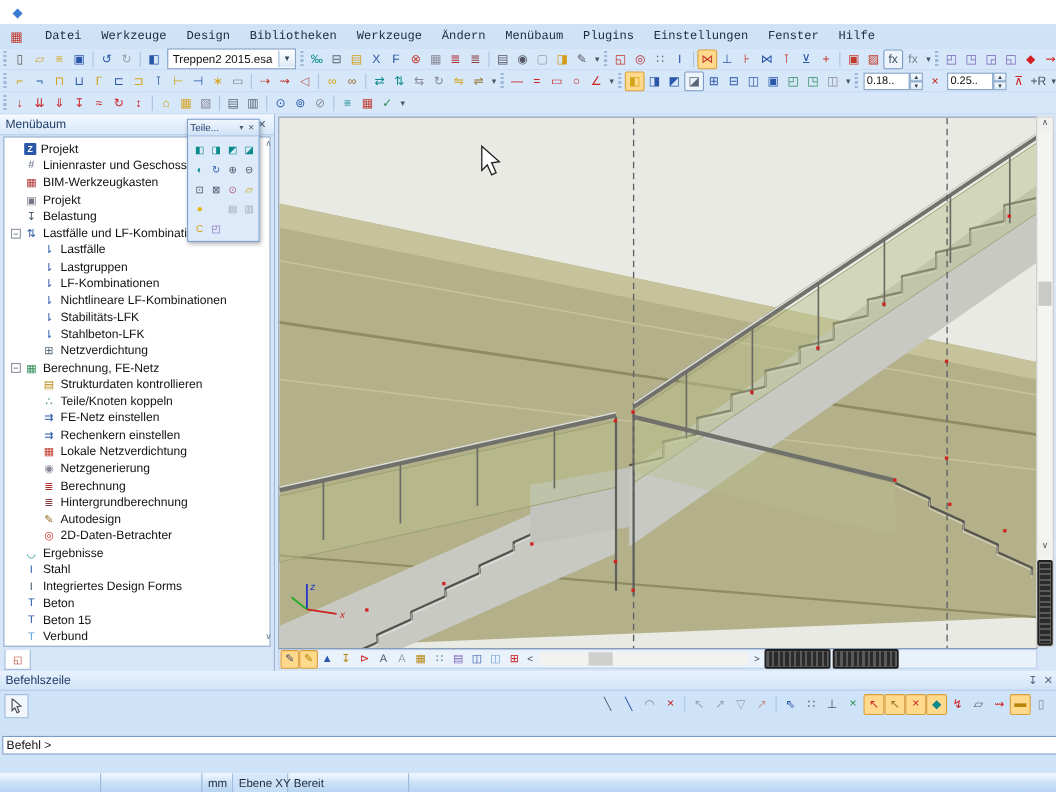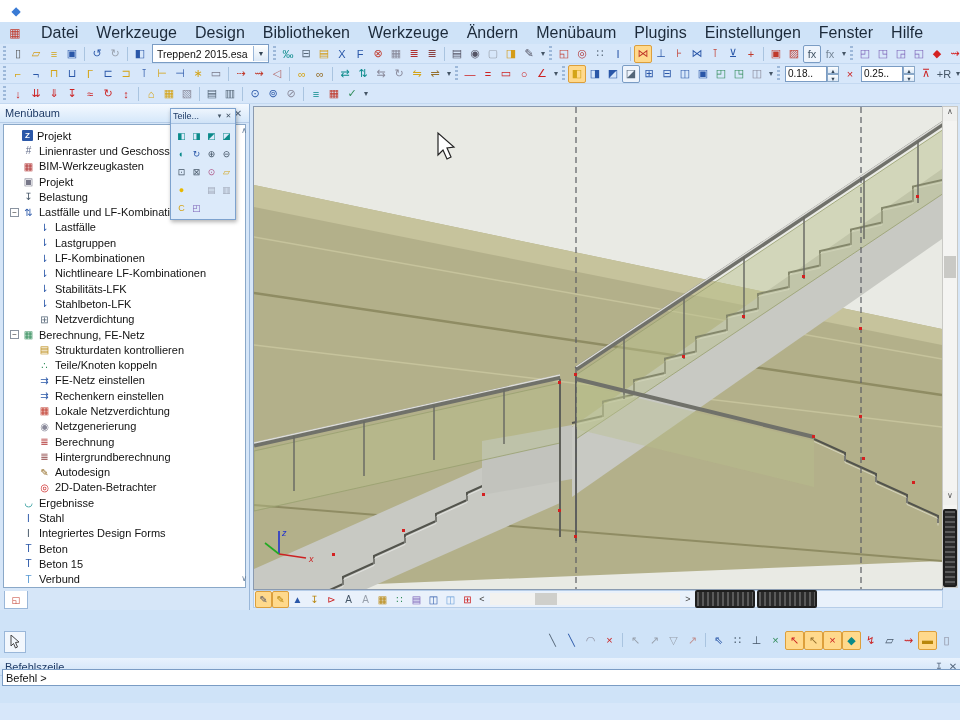--- a/index.html
+++ b/index.html
@@ -7,21 +7,21 @@
        -webkit-font-smoothing:antialiased;background:#d7e7fa;}
   
   .titlebar{position:absolute;left:0;top:0;width:960px;height:22px;background:#ffffff;display:flex;align-items:center;
             border-bottom:1px solid #e4e4e4;}
   .app-icon{width:16px;height:14px;margin:0 6px 0 8px;color:#3a7bd5;font-size:12px;line-height:14px;text-align:center;}
   .wtitle{font-size:12px;color:#151515;}
   
   .menubar{position:absolute;left:0;top:22px;width:960px;height:22px;background:#cfe3f8;display:flex;align-items:center;
            border-bottom:1px solid #bcd4ee;}
   .doc-menu-icon{width:18px;height:16px;margin:0 8px 0 6px;color:#c0392b;font-size:12px;text-align:center;line-height:16px;}
-  .mitem{font-size:16px;color:#1c2a3a;padding:2px 9px;white-space:nowrap;}
+  .mitem{font-size:11px;color:#1c2a3a;padding:2px 9px;white-space:nowrap;font-family:Liberation Mono, monospace;}
   
   .tb-row{position:absolute;left:0;width:960px;height:20px;background:#d7e7fa;border-bottom:1px solid #c4d9f1;
           display:flex;align-items:center;padding-left:2px;box-sizing:border-box;}
   .rpt{display:contents;}
   .tbi{width:16px;height:16px;display:flex;align-items:center;justify-content:center;font-size:11px;flex:none;
        border:1px solid transparent;border-radius:2px;color:#444;}
   .tbi.on{background:#ffd98c;border-color:#dc9f3c;}
   .tbi.pressed{background:#eef4fc;border-color:#7a9cc4;}
   .tsep{width:1px;height:14px;background:#a9c4e0;margin:0 3px;flex:none;}
   .tgrip{width:3px;height:15px;margin:0 3px 0 1px;flex:none;
@@ -80,21 +80,21 @@
      background:repeating-linear-gradient(90deg,#5a5a5a 0 2px,#2b2b2b 2px 5px);}
   .vp-vscroll{position:absolute;left:692px;top:2px;width:16px;height:482px;background:#f4f4f2;border:1px solid #c9c9c5;
               box-sizing:border-box;}
   .vs-btn{position:absolute;left:0;width:14px;height:14px;text-align:center;font-size:8px;color:#555;background:#f0f0ee;}
   .vs-thumb{position:absolute;left:1px;top:149px;width:12px;height:22px;background:#c9c9c5;}
   .dark-scroll-v{position:absolute;left:0px;top:402px;width:14px;height:78px;border:2px solid #1e1e1e;border-radius:2px;
      box-sizing:border-box;background:repeating-linear-gradient(180deg,#5a5a5a 0 2px,#2b2b2b 2px 5px);}
   
   .cmdpanel{position:absolute;left:0;top:610px;width:960px;height:93px;background:#cfe3f8;}
   .cmd-h{height:17px;background:linear-gradient(#e8f2fd,#cfe3f8);border-bottom:1px solid #b6cde8;display:flex;
-         align-items:center;font-size:11px;color:#1f3b66;margin-top:48px;}
+         align-items:center;font-size:11px;color:#1f3b66;}
   .cmd-h .ttl{flex:1;padding-left:5px;}
   .cmd-h .mini{width:14px;text-align:center;color:#55677e;font-size:10px;}
   .pointer-btn{position:absolute;left:4px;top:21px;width:20px;height:20px;background:#f2f7fd;border:1px solid #9ab7d9;
                display:flex;align-items:center;justify-content:center;}
   .snapbar{position:absolute;right:4px;top:20px;display:flex;align-items:center;height:20px;}
   .snapbar .tbi{width:17px;height:17px;font-size:11px;}
   .cmd-input{position:absolute;left:2px;top:59px;width:952px;height:15px;border:1px solid #7a9cc4;font-size:11px;
              font-family:"Liberation Sans",sans-serif;color:#111;padding:0 3px;background:#fff;}
   
   .statusbar{position:absolute;left:0;top:703px;width:960px;height:17px;display:flex;
@@ -507,14 +507,23 @@
         <span class="tbi on" style="color: rgb(10, 138, 138);">◆</span>
         <span class="tbi" style="color: rgb(204, 34, 34);">↯</span>
         <span class="tbi" style="color: rgb(68, 85, 102);">▱</span>
         <span class="tbi" style="color: rgb(204, 34, 34);">⇝</span>
         <span class="tbi on" style="color: rgb(184, 134, 11);">▬</span>
         <span class="tbi" style="color: rgb(136, 136, 153);">▯</span>
       </div>
     <input class="cmd-input" value="Befehl &gt;" style="">
   </div>
 
+  <div class="statusbar">
+
+  <span class="scell" style="width: 92px;"></span>
+      <span class="scell" style="width: 92px;"></span>
+      <span class="scell" style="width: 28px;">mm</span>
+      <span class="scell active" style="width: 50px;">Ebene XY</span>
+      <span class="scell" style="width: 110px;">Bereit</span>
+      <span class="scell fill"></span>
+    </div>
 
 </div>
 
 </body></html>

